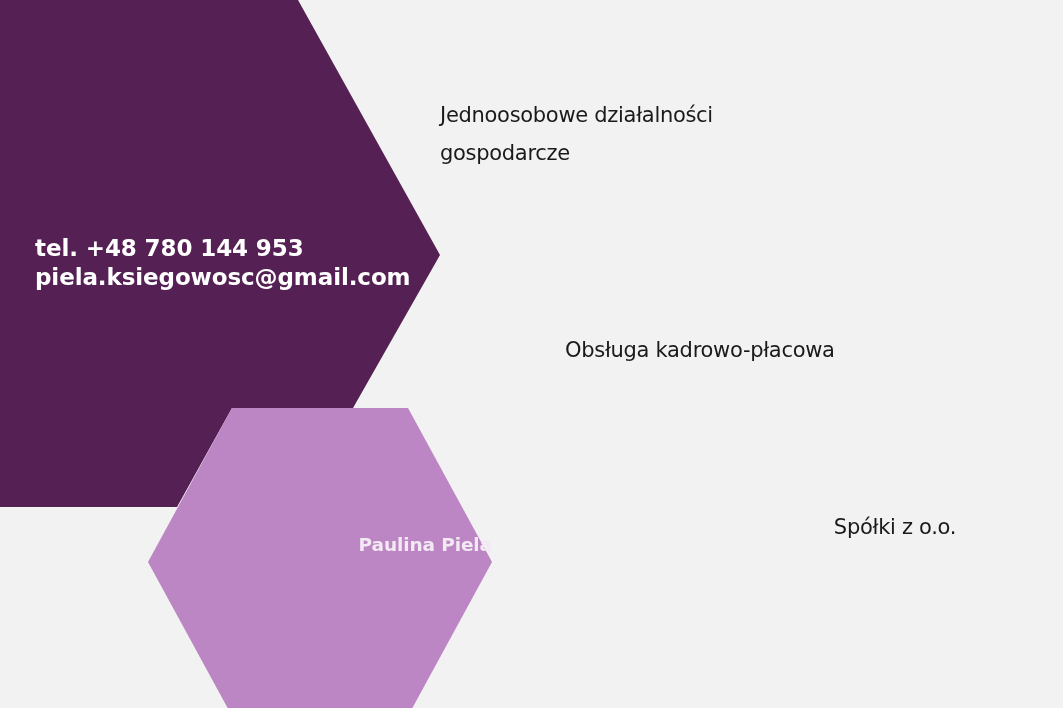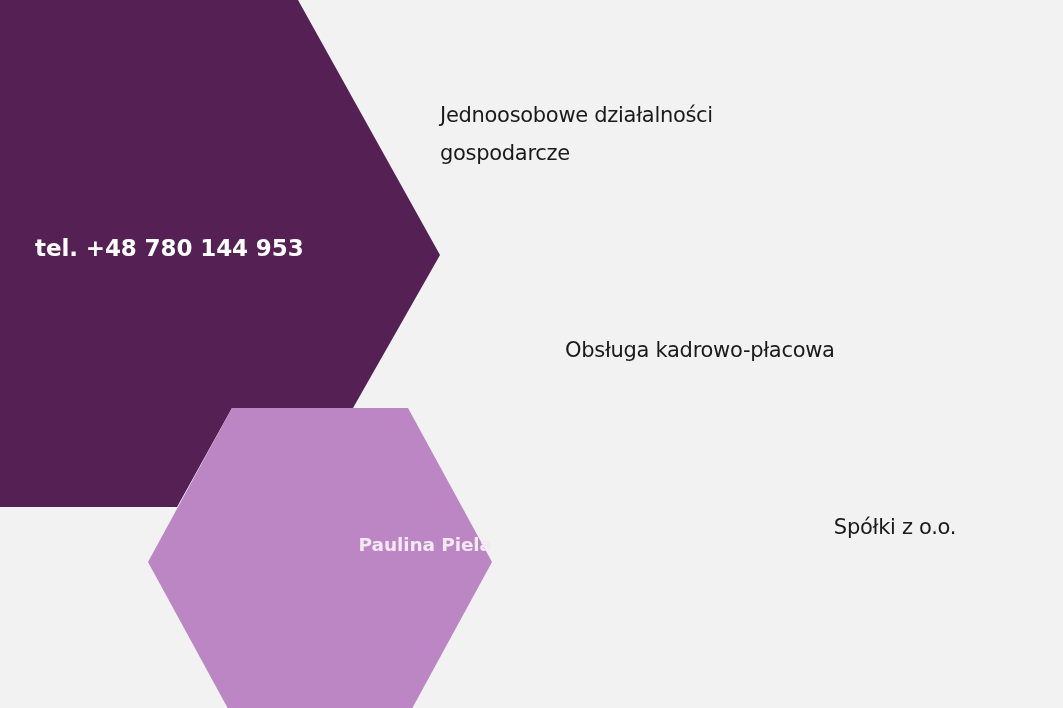--- a/index.html
+++ b/index.html
@@ -87,20 +87,21 @@
 
 <div id="canvas" style="background: rgb(243, 242, 242);">
 
   <svg class="shape-layer" viewBox="0 0 1063 708" width="1063" height="708" xmlns="http://www.w3.org/2000/svg">
     <polygon fill="#552054" points="-120,-140 298,0 440,255 353,408 232,408 177,507 -120,507"></polygon>
     <polygon fill="#bc85c4" points="232,408 408,408 492,562 408,716 232,716 148,562"></polygon>
   </svg>
 
   <div class="contact-block">
     <span class="contact-line">tel. +48 780 144 953</span>
+    <span class="contact-line">piela.ksiegowosc@gmail.com</span>
   </div>
 
   <div class="brand-block">
     <span class="brand-line">Paulina Piela</span>
   </div>
 
   <div class="service service-1">Jednoosobowe działalności
 gospodarcze</div>
   <div class="service service-2">Obsługa kadrowo-płacowa</div>
   <div class="service service-3">Spółki z o.o.</div>

